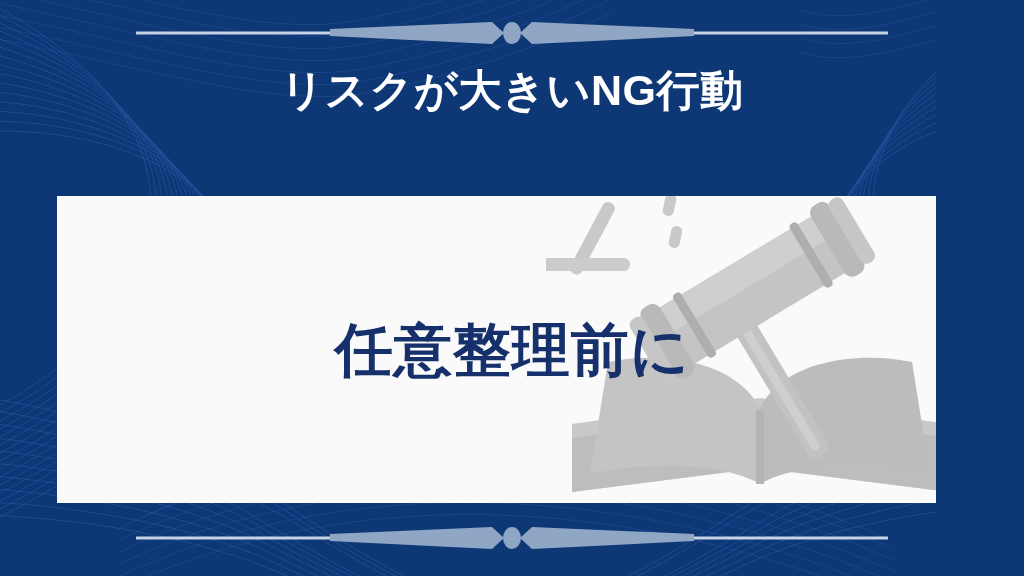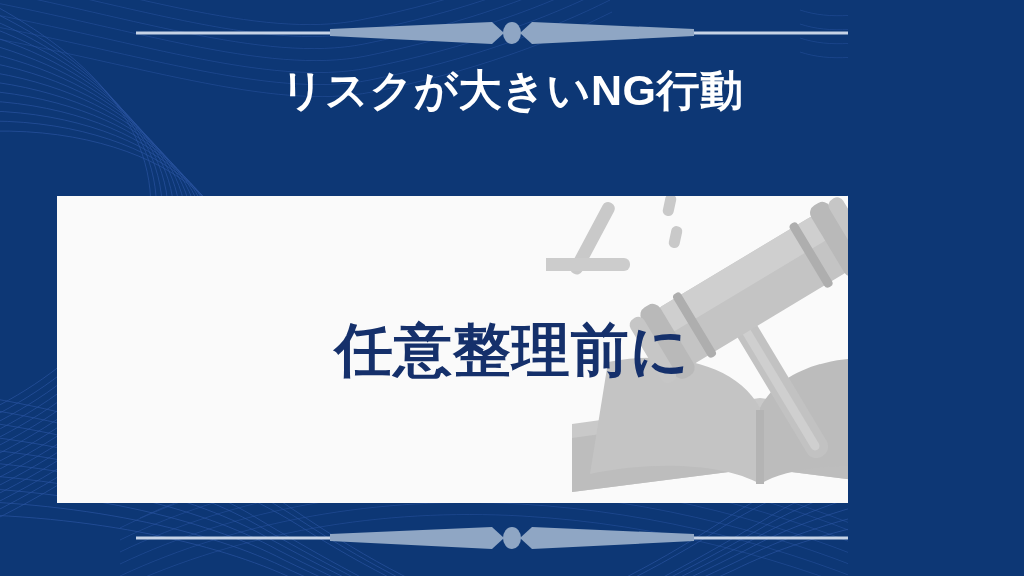--- a/index.html
+++ b/index.html
@@ -6,21 +6,21 @@
   html, body { width:1024px; height:576px; overflow:hidden; }
   body {
     font-family:"Liberation Sans", sans-serif;
     background:#0d3775;
     position:relative;
   }
 
   
   #slide {
     position:absolute; inset:0;
-    width:848px; height:576px;
+    width:936px; height:576px;
     background:#0d3775;
     overflow:hidden;
   }
 
   
   .bg-texture {
     position:absolute; inset:0;
     width:1024px; height:576px;
     pointer-events:none;
   }

